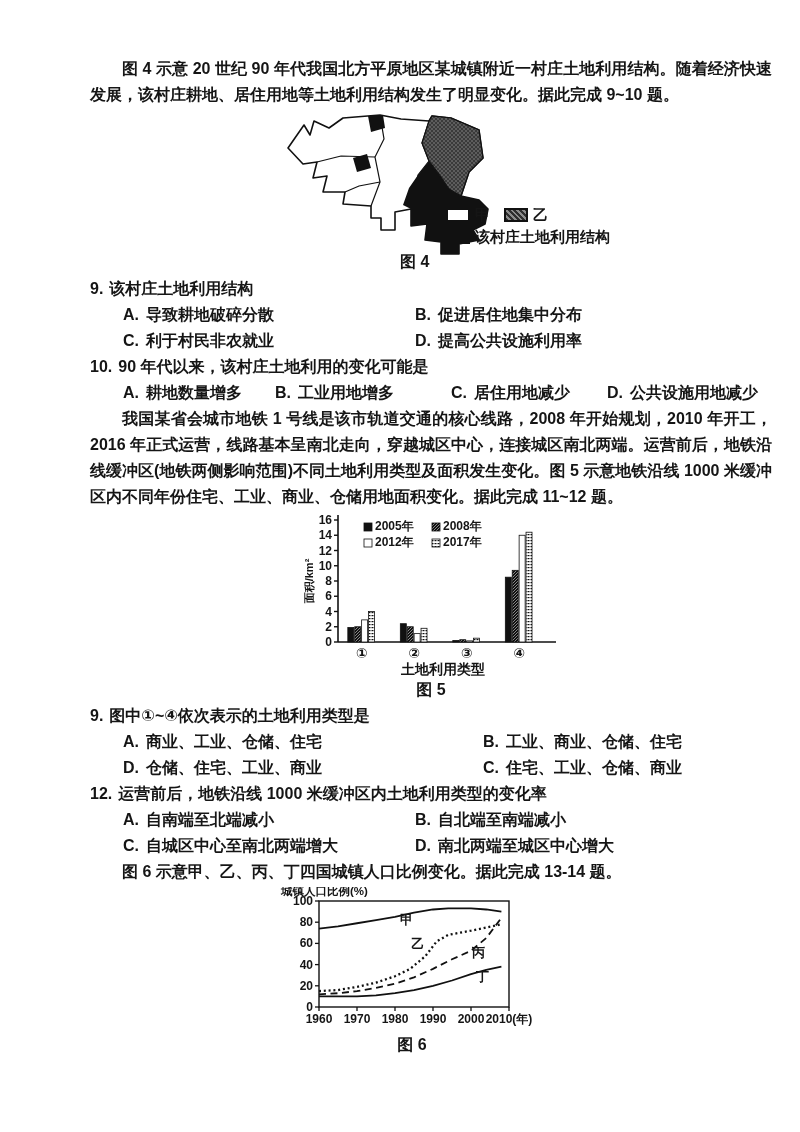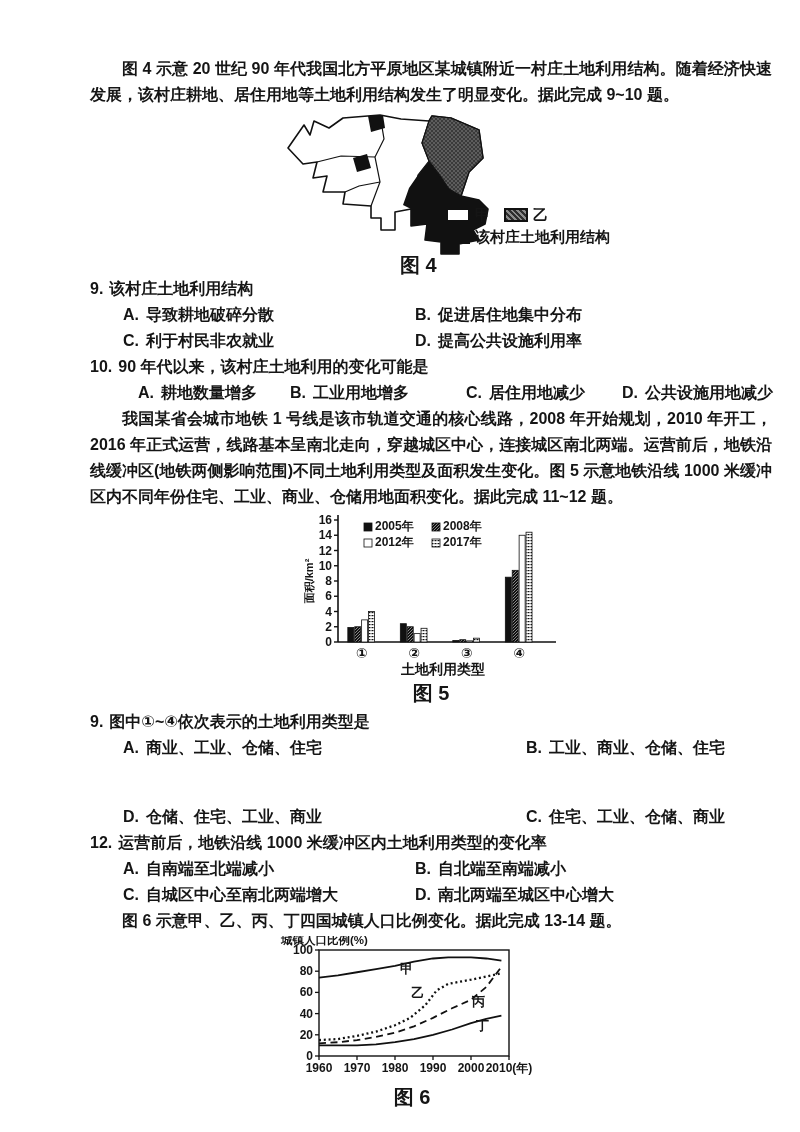--- a/index.html
+++ b/index.html
@@ -8,38 +8,38 @@
     font-family:"Liberation Sans","DejaVu Sans",sans-serif;
     color:#151515;font-weight:700;overflow:hidden;padding-left:28px;
   }
   .content{padding-top:56px;}
   .para{margin:0 56px 0 62px;font-size:16px;line-height:26px;text-align:justify;text-indent:2em;}
   .q{margin:0 40px 0 62px;font-size:16px;line-height:26px;}
   .stem-row{display:flex;}
   .qnum{margin-right:6px;white-space:nowrap;}
   .opts{margin-left:33px;}
   .opts.grid2{display:grid;grid-template-columns:292px auto;}
-  .opts.grid2.wide{grid-template-columns:360px auto;gap:43px;}
-  .opts.row4{display:flex;justify-content:center;}
+  .opts.grid2.wide{grid-template-columns:360px auto;}
+  .opts.row4{display:flex;}
   .opts.row4 .opt:nth-child(1){width:152px;}
   .opts.row4 .opt:nth-child(2){width:176px;}
   .opts.row4 .opt:nth-child(3){width:156px;}
   .opt{white-space:nowrap;}
   .okey{margin-right:7px;}
   
   .fig4{position:relative;height:164px;margin-top:4px;}
   .fig4 svg.map{position:absolute;left:255px;top:0;}
   .fig4-legend{position:absolute;left:418px;top:92px;font-size:15px;}
   .fig4-legend .lrow{display:flex;align-items:center;height:22px;}
   .sw{display:inline-block;width:24px;height:14px;border:2px solid #111;box-sizing:border-box;margin-right:5px;}
   .sw-white{background:#fff;}
   .sw-hatch{background:repeating-linear-gradient(45deg,#2e2e2e 0 2px,#8a8a8a 2px 4px);}
   .sw-black{background:#111;border-color:#111;}
   .sw + .sw-label{margin-right:14px;}
-  .fig-cap{font-size:20px;font-weight:700;}
+  .fig-cap{font-size:16px;font-weight:700;}
   .fig4 .fig-cap{position:absolute;left:372px;top:140px;}
   
   .fig5{width:270px;margin:2px 0 2px 268px;text-align:center;}
   
   .fig6{width:276px;margin:2px 0 0 246px;text-align:center;}
   .fig6 .fig-cap{margin-top:4px;}
   svg text{font-family:"Liberation Sans","DejaVu Sans",sans-serif;font-weight:700;fill:#151515;}
 </style>
 </head>
 <body>

